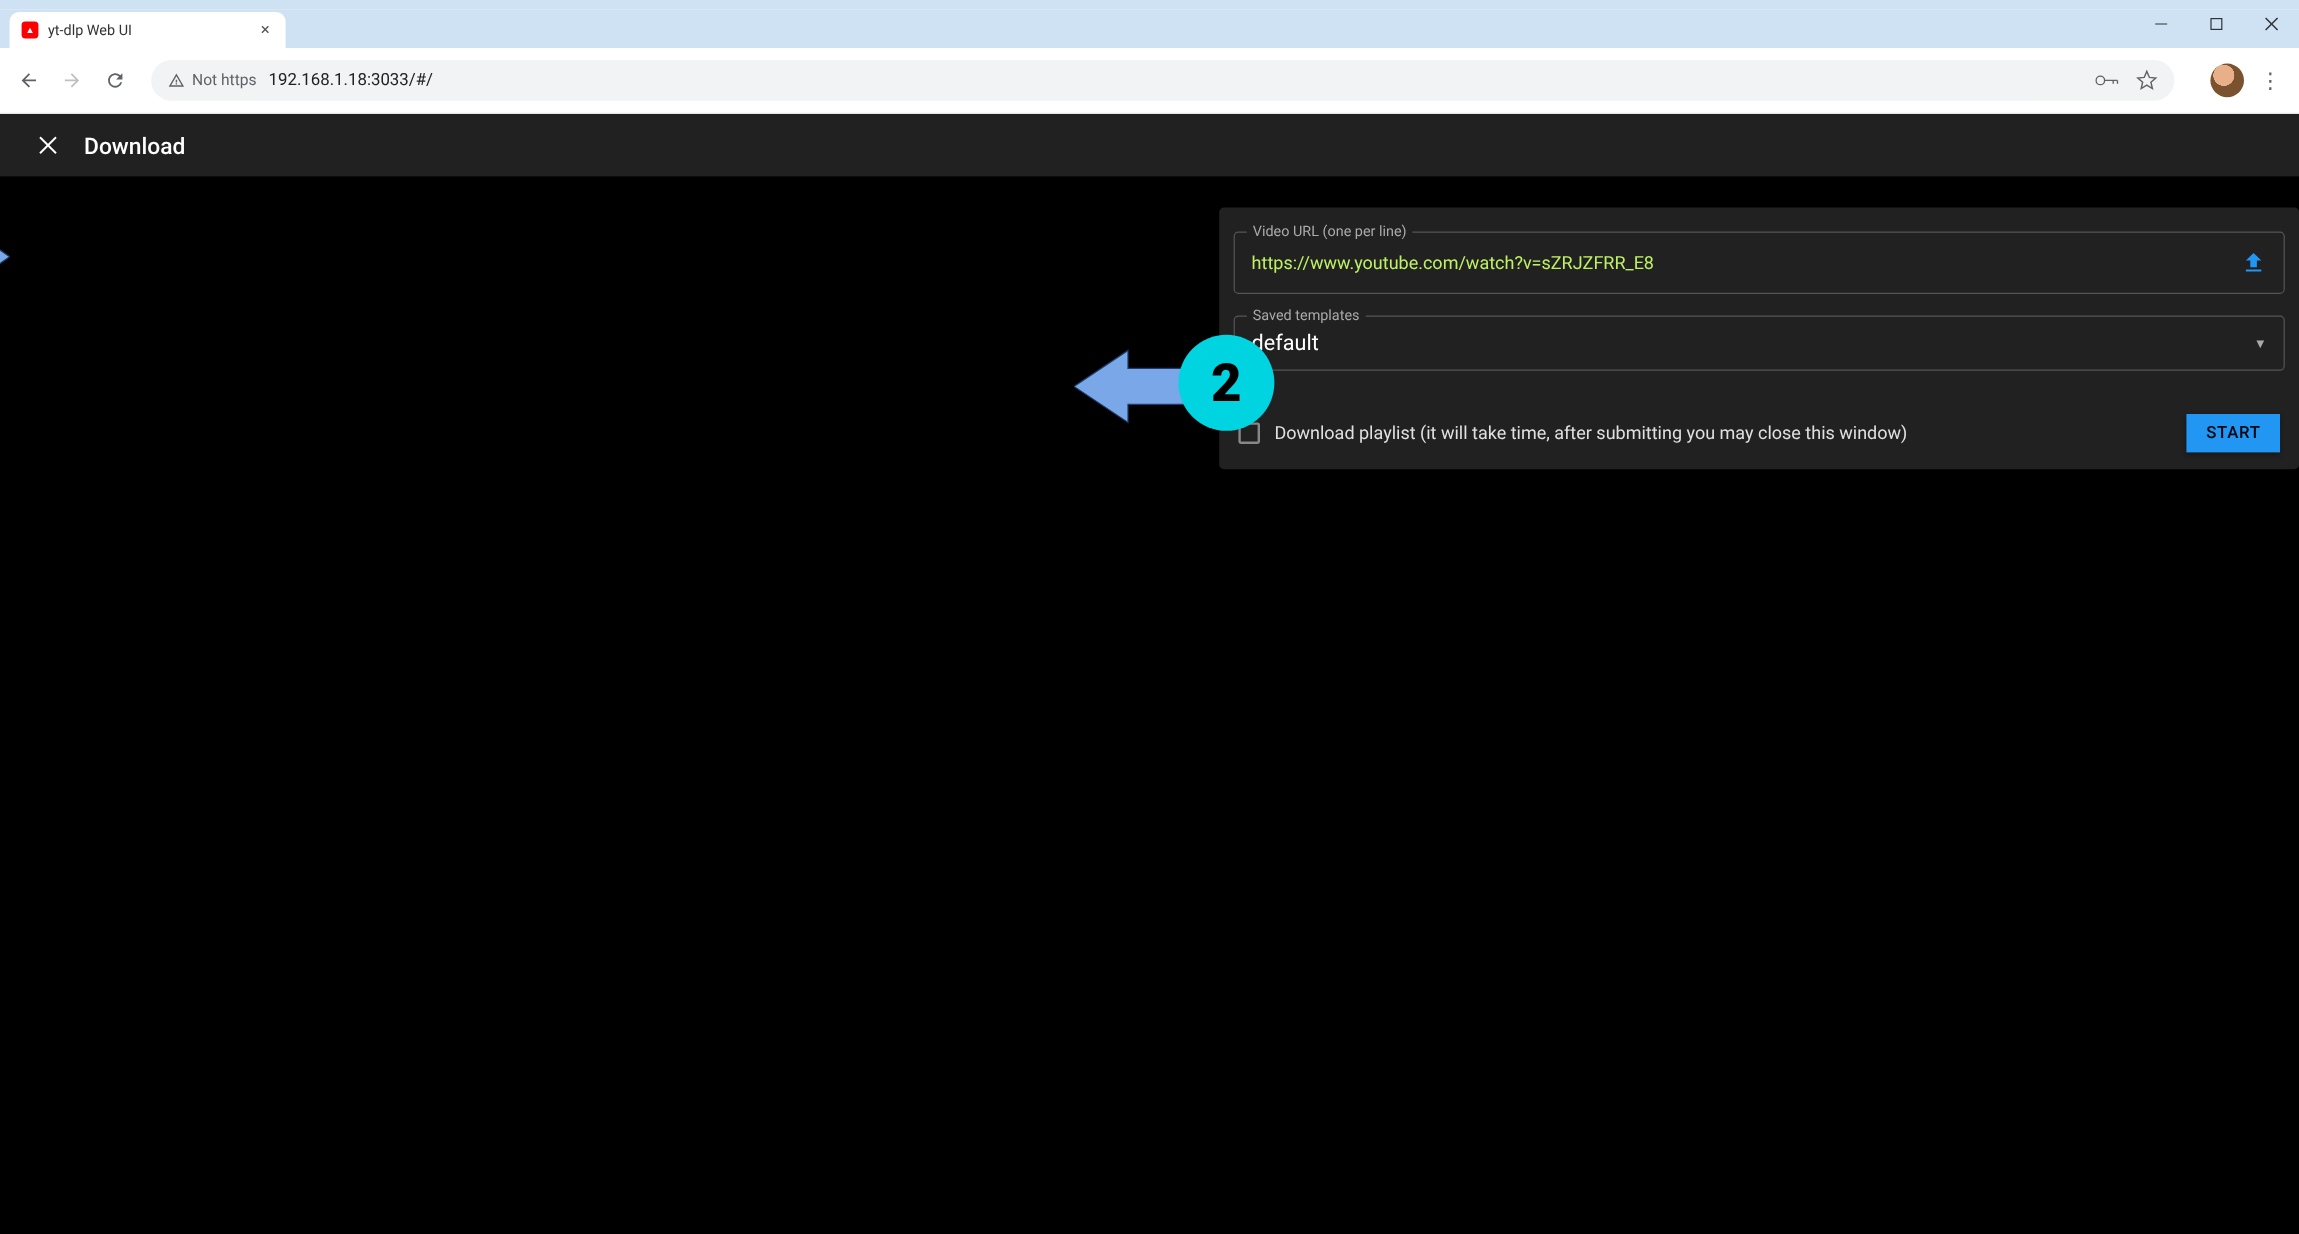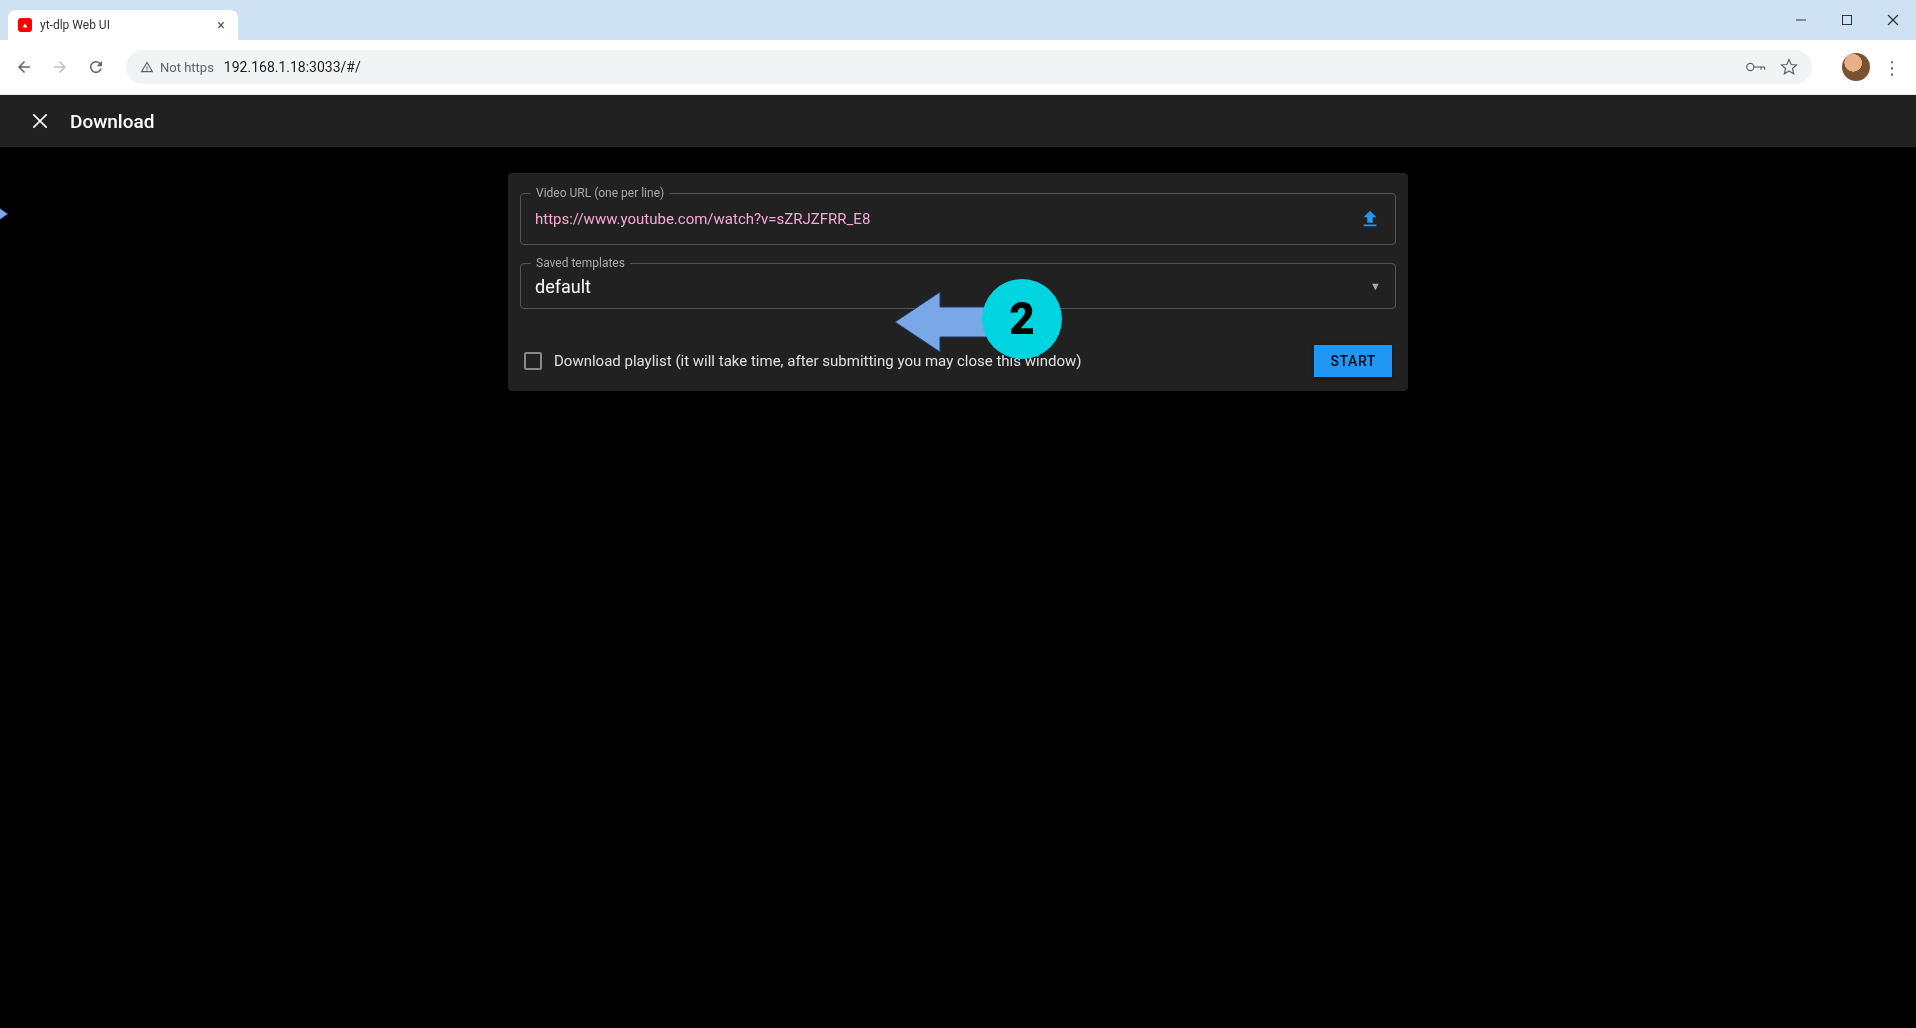--- a/index.html
+++ b/index.html
@@ -32,26 +32,26 @@
 
     
     .app { height:calc(1028px - 8px - 32px - 55px); background:#000; color:#fff; position:relative; }
 
     
     .app-header { height:52px; background:#212121; display:flex; align-items:center; padding:0 28px; gap:18px; }
     .close-x { width:24px; height:24px; display:flex; align-items:center; justify-content:center; cursor:pointer; }
     .app-title { font-size:19px; font-weight:500; }
 
     
-    .content-wrap { display:flex; justify-content:center; padding-top:26px; position:relative; }
+    .content-wrap { display:flex; justify-content:flex-end; padding-top:26px; position:relative; }
     .card { width:900px; background:#212121; border-radius:4px; padding:10px 12px 14px; }
 
     .field { position:relative; border:1px solid #555; border-radius:4px; margin:10px 0 18px; padding:0 14px; height:52px; display:flex; align-items:center; }
     .field-label { position:absolute; top:-8px; left:10px; background:#212121; padding:0 5px; font-size:12px; color:#aaa; }
-    .field-input { flex:1; background:transparent; border:none; outline:none; color:#f9a8d4; font-size:15px; }
+    .field-input { flex:1; background:transparent; border:none; outline:none; color:#bef264; font-size:15px; }
     .upload-icon { width:22px; height:22px; color:#2196f3; cursor:pointer; }
 
     .select-field { position:relative; border:1px solid #555; border-radius:4px; margin:0 0 18px; height:46px; padding:0 14px; display:flex; align-items:center; cursor:pointer; }
     .select-label { position:absolute; top:-8px; left:10px; background:#212121; padding:0 5px; font-size:12px; color:#aaa; }
     .select-value { flex:1; font-size:18px; color:#fff; }
     .chevron { color:#aaa; font-size:11px; }
 
     .row { display:flex; align-items:center; justify-content:space-between; padding:0 4px;margin-top:36px; }
     .checkbox-wrap { display:flex; align-items:center; gap:12px; cursor:pointer; }
     .checkbox { width:18px; height:18px; border:2px solid #888; border-radius:2px; }

